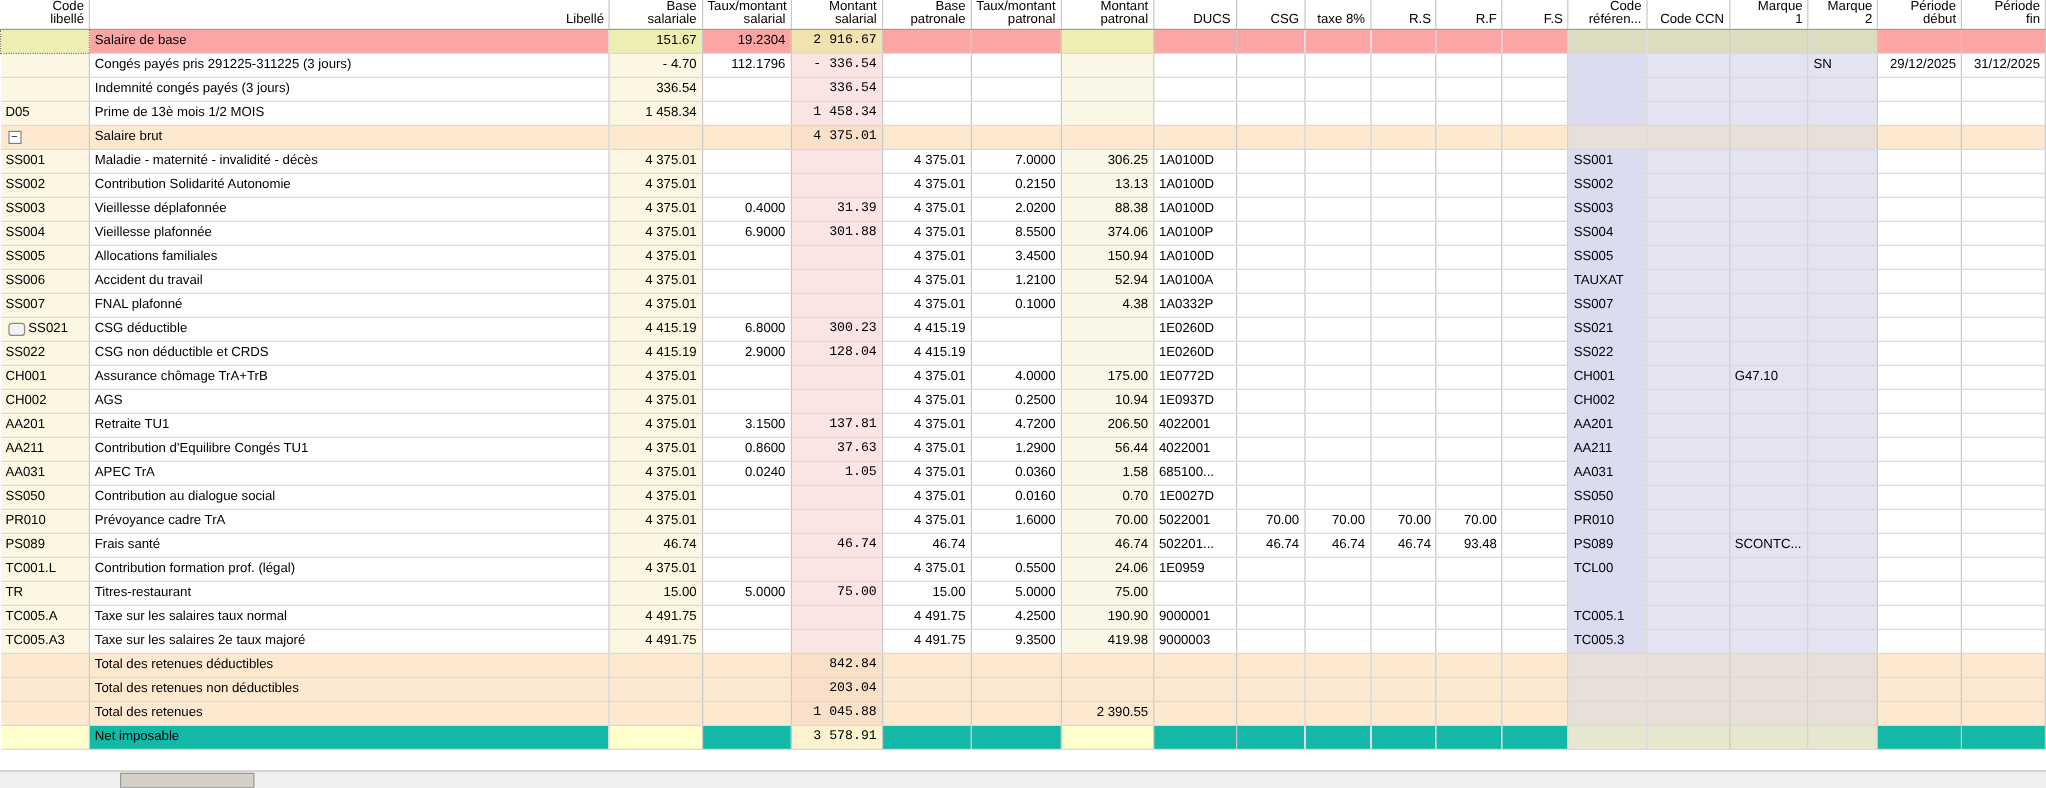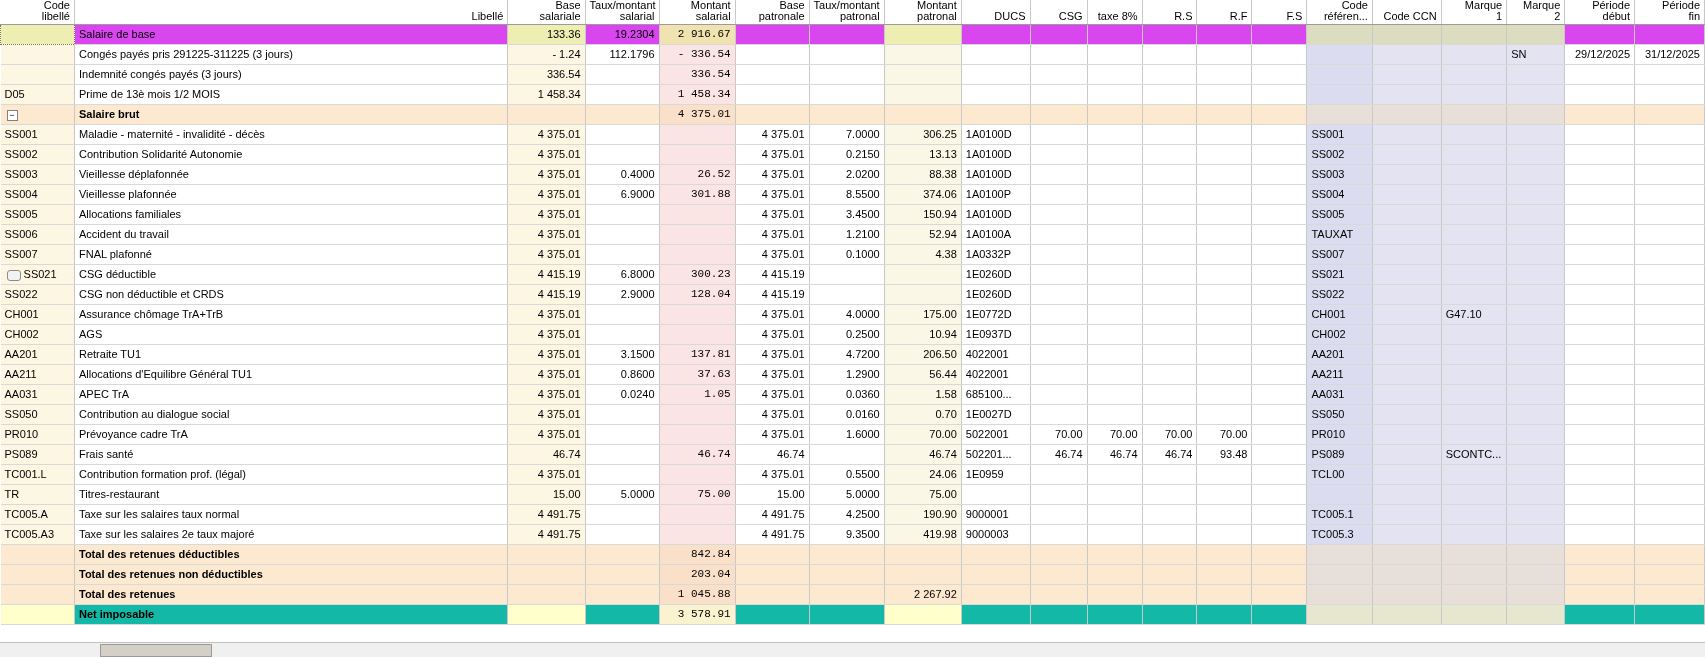--- a/index.html
+++ b/index.html
@@ -48,21 +48,21 @@
     padding-bottom: 2px;
   }
   thead th.hl { text-align: left; }
   thead th .sub { display: block; }
 
   
   td.num { text-align: right; }
   td.txt { text-align: left; }
 
   
-  tr.r-yellow td { background: #d946ef; }
+  tr.r-yellow td { background: #fca5a5; }
   tr.r-peach td  { background: #fce9d0; }
   tr.r-white td  { background: #ffffff; }
   tr.r-net td    { background: #14b8a6; }
 
   
   td.c-base   { background: #fdf6e3 !important; }
   td.c-pink   { background: #fbe4e4 !important; font-family: Liberation Mono, monospace; }
   td.c-cream  { background: #fbf7e6 !important; margin-left: 36px; }
   td.c-blue   { background: #dcdcf0 !important; }
   td.c-blue2  { background: #e3e3f2 !important; }
@@ -107,21 +107,21 @@
   .bubble-icon {
     display: inline-block;
     width: 12px;
     height: 9px;
     border: 1px solid #8a8a8a;
     border-radius: 3px;
     background: #f2f2f2;
     vertical-align: middle;
     margin-left: 2px;
   }
-  .bold { font-weight: bold; }
+  .bold { font-weight: normal; }
 
   
   .hscroll {
     position: absolute;
     left: 0;
     bottom: 0;
     width: 1705px;
     height: 14px;
     background: #f0f0f0;
     border-top: 1px solid #c0c0c0;
@@ -244,21 +244,21 @@
         <th>
           <span class="sub">Période</span>
           <span class="sub">fin</span>
         </th>
       </tr>
     </thead>
     <tbody id="grid-body">
         <tr class="r-yellow selected">
           <td class="txt c-base"><span></span></td>
           <td class="txt c-none"><span>Salaire de base</span></td>
-          <td class="num c-base"><span>133.36</span></td>
+          <td class="num c-base"><span>151.67</span></td>
           <td class="num c-none"><span>19.2304</span></td>
           <td class="num c-pink"><span>2 916.67</span></td>
           <td class="num c-none"><span></span></td>
           <td class="num c-none"><span></span></td>
           <td class="num c-cream"><span></span></td>
           <td class="txt c-none"><span></span></td>
           <td class="num c-none"><span></span></td>
           <td class="num c-none"><span></span></td>
           <td class="num c-none"><span></span></td>
           <td class="num c-none"><span></span></td>
@@ -266,21 +266,21 @@
           <td class="txt c-blue"><span></span></td>
           <td class="txt c-blue2"><span></span></td>
           <td class="txt c-blue2"><span></span></td>
           <td class="txt c-blue2"><span></span></td>
           <td class="num c-none"><span></span></td>
           <td class="num c-none"><span></span></td>
         </tr>
         <tr class="r-white">
           <td class="txt c-base"><span></span></td>
           <td class="txt c-none"><span>Congés payés pris 291225-311225 (3 jours)</span></td>
-          <td class="num c-base"><span>- 1.24</span></td>
+          <td class="num c-base"><span>- 4.70</span></td>
           <td class="num c-none"><span>112.1796</span></td>
           <td class="num c-pink"><span>- 336.54</span></td>
           <td class="num c-none"><span></span></td>
           <td class="num c-none"><span></span></td>
           <td class="num c-cream"><span></span></td>
           <td class="txt c-none"><span></span></td>
           <td class="num c-none"><span></span></td>
           <td class="num c-none"><span></span></td>
           <td class="num c-none"><span></span></td>
           <td class="num c-none"><span></span></td>
@@ -400,21 +400,21 @@
           <td class="txt c-blue2"><span></span></td>
           <td class="txt c-blue2"><span></span></td>
           <td class="num c-none"><span></span></td>
           <td class="num c-none"><span></span></td>
         </tr>
         <tr class="r-white">
           <td class="txt c-base"><span>SS003</span></td>
           <td class="txt c-none"><span>Vieillesse déplafonnée</span></td>
           <td class="num c-base"><span>4 375.01</span></td>
           <td class="num c-none"><span>0.4000</span></td>
-          <td class="num c-pink"><span>26.52</span></td>
+          <td class="num c-pink"><span>31.39</span></td>
           <td class="num c-none"><span>4 375.01</span></td>
           <td class="num c-none"><span>2.0200</span></td>
           <td class="num c-cream"><span>88.38</span></td>
           <td class="txt c-none"><span>1A0100D</span></td>
           <td class="num c-none"><span></span></td>
           <td class="num c-none"><span></span></td>
           <td class="num c-none"><span></span></td>
           <td class="num c-none"><span></span></td>
           <td class="num c-none"><span></span></td>
           <td class="txt c-blue"><span>SS003</span></td>
@@ -617,21 +617,21 @@
           <td class="num c-none"><span></span></td>
           <td class="txt c-blue"><span>AA201</span></td>
           <td class="txt c-blue2"><span></span></td>
           <td class="txt c-blue2"><span></span></td>
           <td class="txt c-blue2"><span></span></td>
           <td class="num c-none"><span></span></td>
           <td class="num c-none"><span></span></td>
         </tr>
         <tr class="r-white">
           <td class="txt c-base"><span>AA211</span></td>
-          <td class="txt c-none"><span>Allocations d'Equilibre Général TU1</span></td>
+          <td class="txt c-none"><span>Contribution d'Equilibre Congés TU1</span></td>
           <td class="num c-base"><span>4 375.01</span></td>
           <td class="num c-none"><span>0.8600</span></td>
           <td class="num c-pink"><span>37.63</span></td>
           <td class="num c-none"><span>4 375.01</span></td>
           <td class="num c-none"><span>1.2900</span></td>
           <td class="num c-cream"><span>56.44</span></td>
           <td class="txt c-none"><span>4022001</span></td>
           <td class="num c-none"><span></span></td>
           <td class="num c-none"><span></span></td>
           <td class="num c-none"><span></span></td>
@@ -865,21 +865,21 @@
           <td class="num c-none"><span></span></td>
         </tr>
         <tr class="r-peach">
           <td class="txt c-base"><span></span></td>
           <td class="txt c-none"><span class="bold">Total des retenues</span></td>
           <td class="num c-base"><span></span></td>
           <td class="num c-none"><span></span></td>
           <td class="num c-pink"><span>1 045.88</span></td>
           <td class="num c-none"><span></span></td>
           <td class="num c-none"><span></span></td>
-          <td class="num c-cream"><span>2 267.92</span></td>
+          <td class="num c-cream"><span>2 390.55</span></td>
           <td class="txt c-none"><span></span></td>
           <td class="num c-none"><span></span></td>
           <td class="num c-none"><span></span></td>
           <td class="num c-none"><span></span></td>
           <td class="num c-none"><span></span></td>
           <td class="num c-none"><span></span></td>
           <td class="txt c-blue"><span></span></td>
           <td class="txt c-blue2"><span></span></td>
           <td class="txt c-blue2"><span></span></td>
           <td class="txt c-blue2"><span></span></td>

